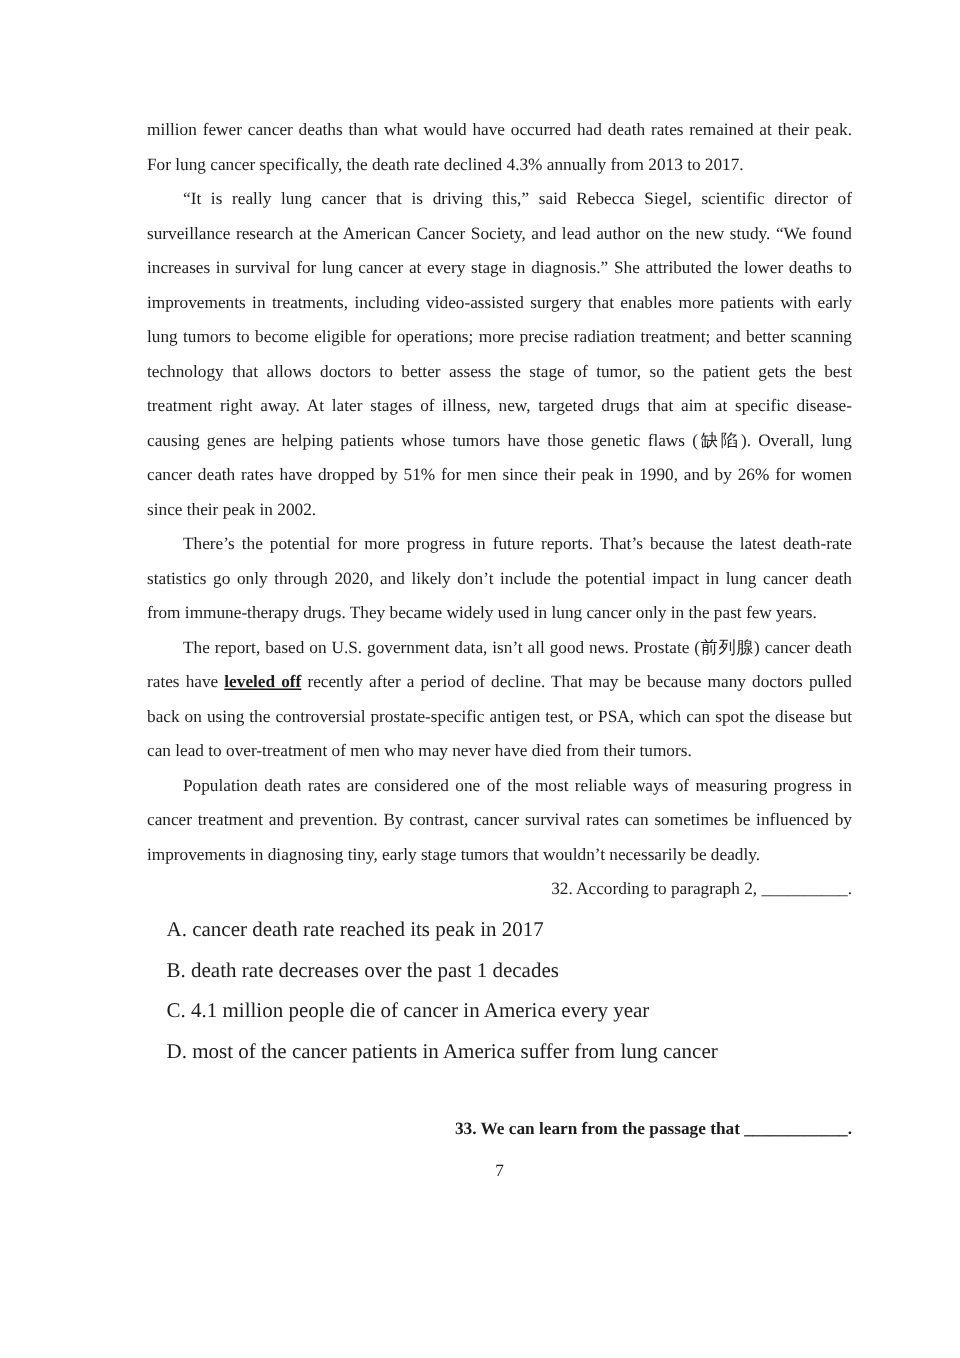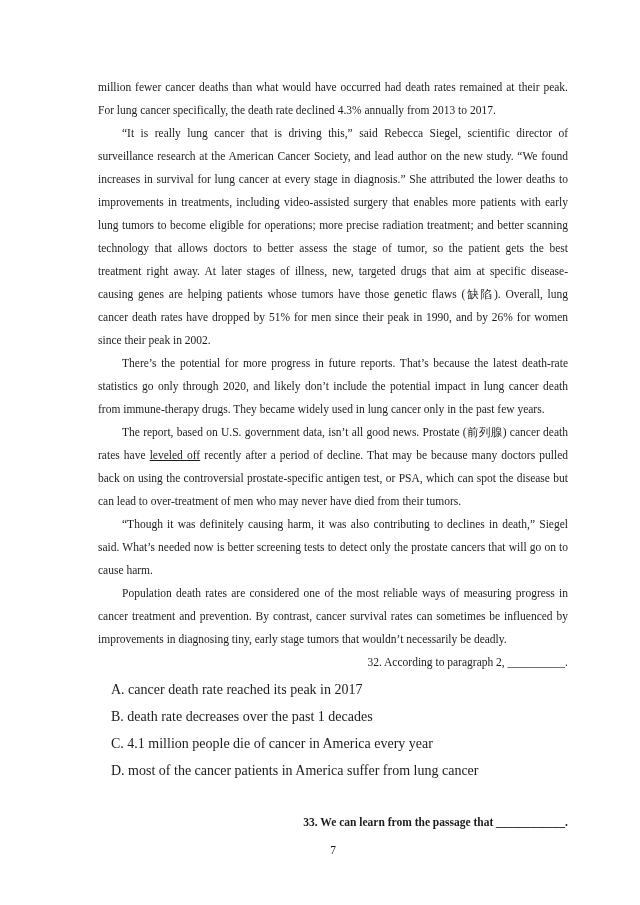--- a/index.html
+++ b/index.html
@@ -22,21 +22,21 @@
   .para {
     margin: 0;
     font-size: 11.5px;
     line-height: 23px;
     text-align: justify;
   }
   .para.indent {
     text-indent: 24px;
   }
   .em-bold-underline {
-    font-weight: normal;
+    font-weight: bold;
     text-decoration: underline;
   }
   .question {
     margin: 0;
     font-size: 11.5px;
     line-height: 23px;
     text-align: right;
   }
   .option {
     margin: 4px 0 0 13px;
@@ -61,21 +61,20 @@
 <div class="page">
 
   <p class="para">million fewer cancer deaths than what would have occurred had death rates remained at their peak. For lung cancer specifically, the death rate declined 4.3% annually from 2013 to 2017.</p>
 
   <p class="para indent">“It is really lung cancer that is driving this,” said Rebecca Siegel, scientific director of surveillance research at the American Cancer Society, and lead author on the new study. “We found increases in survival for lung cancer at every stage in diagnosis.” She attributed the lower deaths to improvements in treatments, including video-assisted surgery that enables more patients with early lung tumors to become eligible for operations; more precise radiation treatment; and better scanning technology that allows doctors to better assess the stage of tumor, so the patient gets the best treatment right away. At later stages of illness, new, targeted drugs that aim at specific disease-causing genes are helping patients whose tumors have those genetic flaws (缺陷). Overall, lung cancer death rates have dropped by 51% for men since their peak in 1990, and by 26% for women since their peak in 2002.</p>
 
   <p class="para indent">There’s the potential for more progress in future reports. That’s because the latest death-rate statistics go only through 2020, and likely don’t include the potential impact in lung cancer death from immune-therapy drugs. They became widely used in lung cancer only in the past few years.</p>
 
   <p class="para indent"><span>The report, based on U.S. government data, isn’t all good news. Prostate (前列腺) cancer death rates have </span><span class="em-bold-underline">leveled off</span><span> recently after a period of decline. That may be because many doctors pulled back on using the controversial prostate-specific antigen test, or PSA, which can spot the disease but can lead to over-treatment of men who may never have died from their tumors.</span></p>
 
-  <p class="para indent">“Though it was definitely causing harm, it was also contributing to declines in death,” Siegel said. What’s needed now is better screening tests to detect only the prostate cancers that will go on to cause harm.</p>
 
   <p class="para indent">Population death rates are considered one of the most reliable ways of measuring progress in cancer treatment and prevention. By contrast, cancer survival rates can sometimes be influenced by improvements in diagnosing tiny, early stage tumors that wouldn’t necessarily be deadly.</p>
 
   <p class="question">32. According to paragraph 2, __________.</p>
 
   <div>
     <p class="option">A. cancer death rate reached its peak in 2017</p>
     <p class="option">B. death rate decreases over the past 1 decades</p>
     <p class="option">C. 4.1 million people die of cancer in America every year</p>
     <p class="option">D. most of the cancer patients in America suffer from lung cancer</p>

